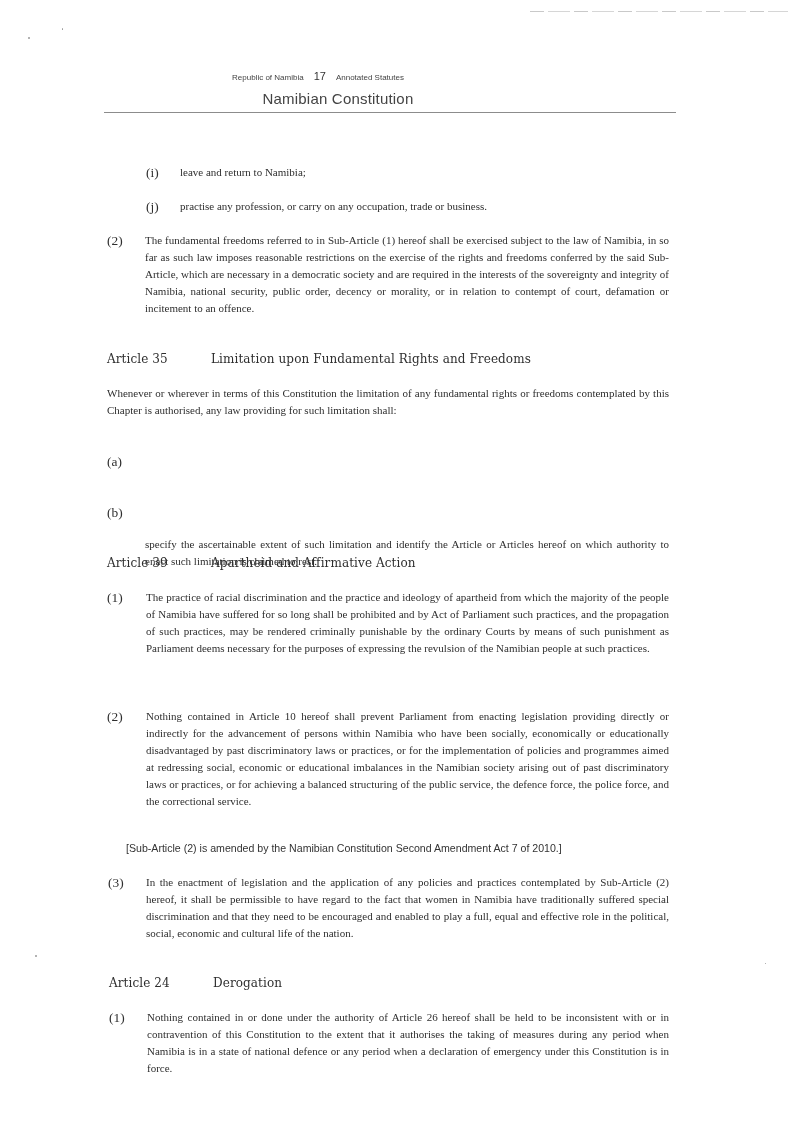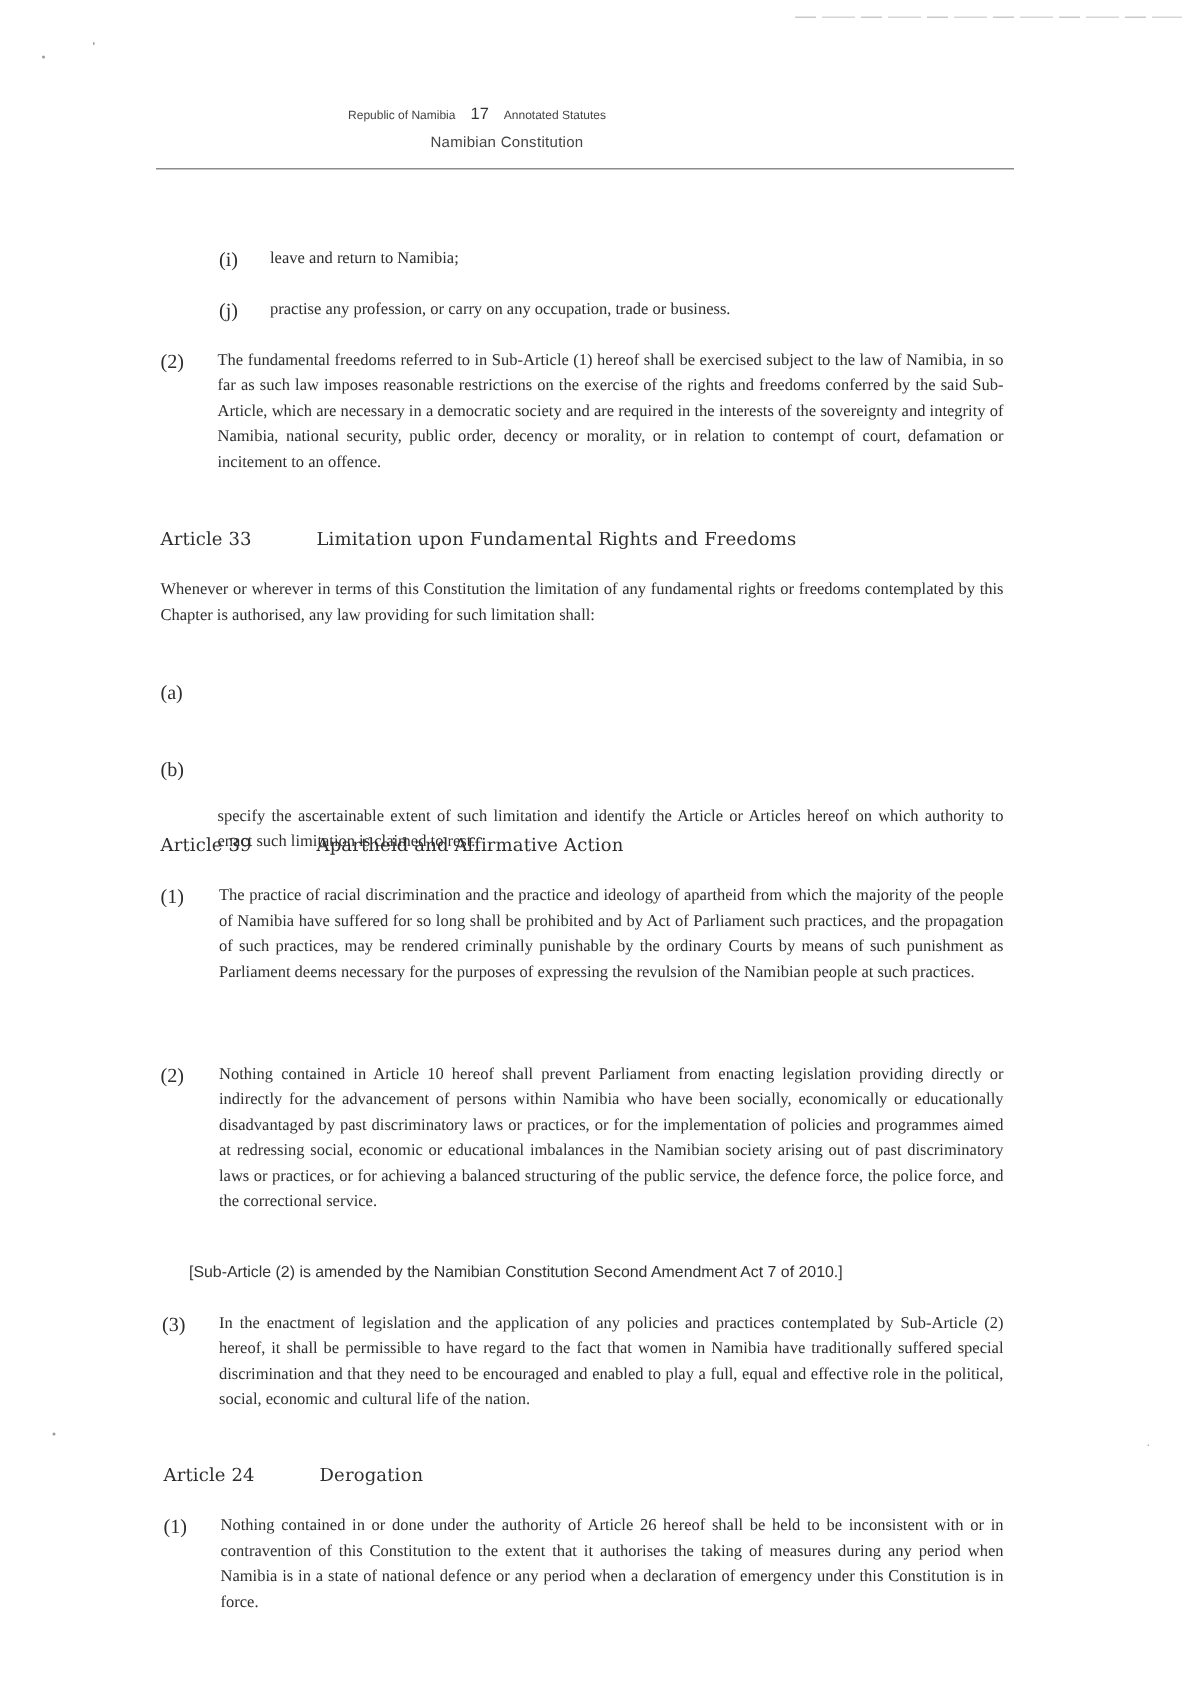--- a/index.html
+++ b/index.html
@@ -9,21 +9,21 @@
   
   .scan-top { position: absolute; top: 11px; left: 530px; width: 258px; height: 1px;
     background: repeating-linear-gradient(90deg, #c9c9c9 0 14px, transparent 14px 18px, #d6d6d6 18px 40px, transparent 40px 44px); }
   .speck { position: absolute; width: 2px; height: 2px; background: #9a9a9a; border-radius: 1px; }
 
   
   .hdr1 { position: absolute; top: 70px; left: 0; width: 636px; text-align: center;
     font-family: "Liberation Sans", sans-serif; font-size: 8px; color: #444; white-space: nowrap; }
   .hdr1 .pg { font-size: 11px; margin: 0 10px; color: #333; }
   .hdr2 { position: absolute; top: 90px; left: 0; width: 676px; text-align: center;
-    font-family: "Liberation Sans", sans-serif; font-size: 10px; color: #444; letter-spacing: 0.2px; }
+    font-family: "Liberation Sans", sans-serif; font-size: 15px; color: #444; letter-spacing: 0.2px; }
   .rule { position: absolute; top: 112px; left: 104px; width: 572px; height: 1px; background: #8c8c8c; }
 
   
   .t { position: absolute; font-family: "Liberation Serif", serif; font-size: 11px; line-height: 17px; color: #2e2e2e; }
   .just { text-align: justify; text-align-last: left; }
   .num { position: absolute; font-family: "Liberation Serif", serif; font-size: 13.4px; line-height: 17px; color: #2e2e2e; }
   .art { position: absolute; font-family: "DejaVu Serif", serif; font-size: 12px; line-height: 17px; color: #2e2e2e; letter-spacing: 0.1px; }
   .note { position: absolute; font-family: "Liberation Sans", sans-serif; font-size: 10.6px; line-height: 14px; color: #333; white-space: nowrap; }
 </style>
 </head>
@@ -45,21 +45,21 @@
 
   <div class="num" style="left:146px;top:164px;">(i)</div>
   <div class="t" style="left:180px;top:164px;">leave and return to Namibia;</div>
 
   <div class="num" style="left:146px;top:198px;">(j)</div>
   <div class="t" style="left:180px;top:198px;">practise any profession, or carry on any occupation, trade or business.</div>
 
   <div class="num" style="left:107px;top:232px;">(2)</div>
   <div class="t just" style="left:145px;top:232px;width:524px;">The fundamental freedoms referred to in Sub-Article (1) hereof shall be exercised subject to the law of Namibia, in so far as such law imposes reasonable restrictions on the exercise of the rights and freedoms conferred by the said Sub-Article, which are necessary in a democratic society and are required in the interests of the sovereignty and integrity of Namibia, national security, public order, decency or morality, or in relation to contempt of court, defamation or incitement to an offence.</div>
 
-  <div class="art" style="left:107px;top:351px;">Article 33</div>
+  <div class="art" style="left:107px;top:351px;">Article 35</div>
   <div class="art" style="left:211px;top:351px;">Limitation upon Fundamental Rights and Freedoms</div>
 
   <div class="t just" style="left:107px;top:385px;width:562px;">Whenever or wherever in terms of this Constitution the limitation of any fundamental rights or freedoms contemplated by this Chapter is authorised, any law providing for such limitation shall:</div>
 
   <div class="num" style="left:107px;top:453px;">(a)</div>
 
   <div class="num" style="left:107px;top:504px;">(b)</div>
   <div class="t just" style="left:145px;top:504px;width:524px;margin-top:32px;">specify the ascertainable extent of such limitation and identify the Article or Articles hereof on which authority to enact such limitation is claimed to rest.</div>
 
   <div class="art" style="left:107px;top:555px;">Article 39</div>

